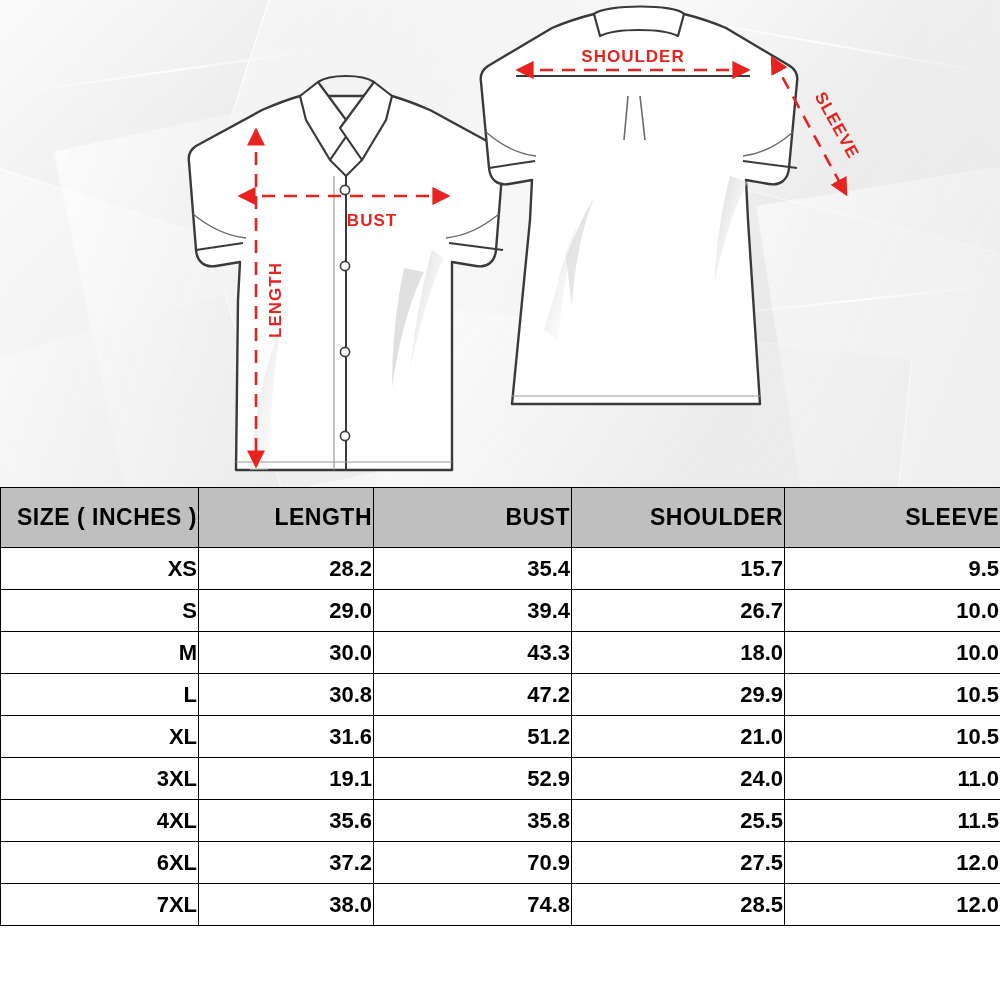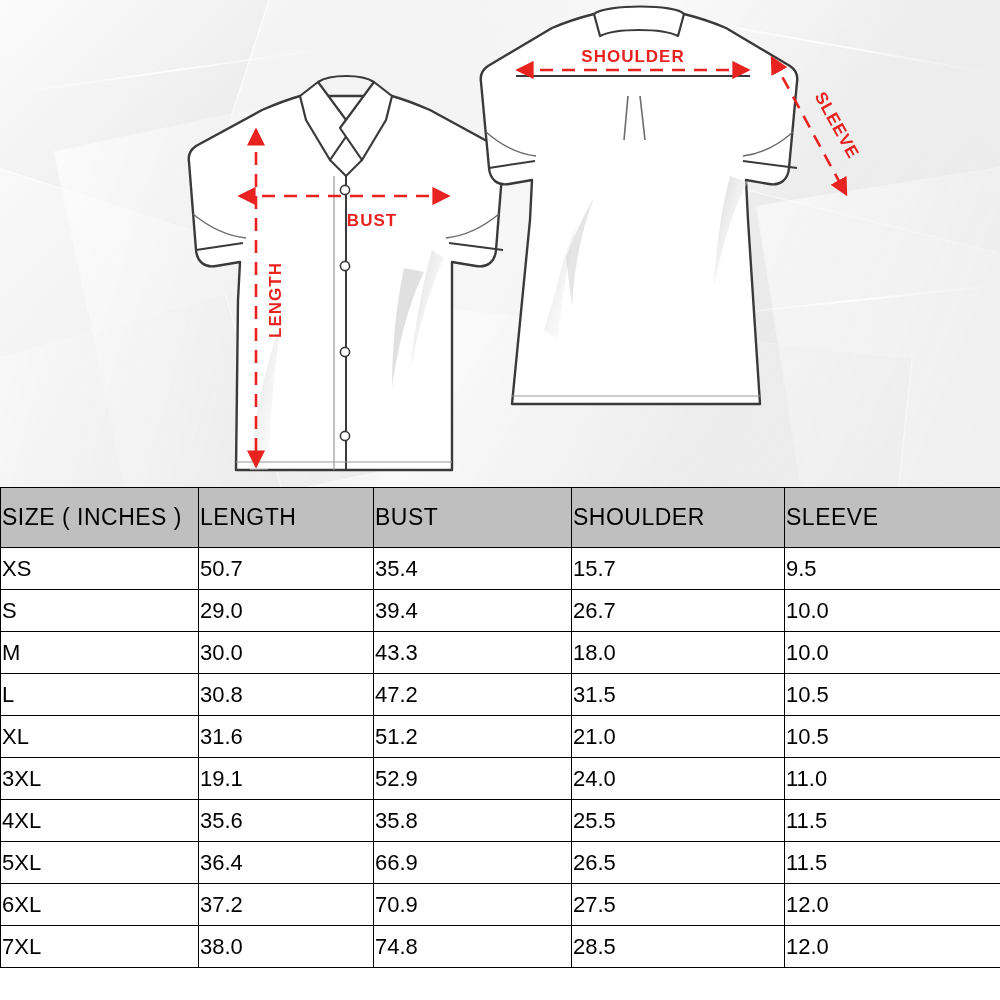--- a/index.html
+++ b/index.html
@@ -59,23 +59,23 @@
   }
 
   
   table {
     border-collapse: collapse;
     width: 1000px;
     table-layout: fixed;
   }
   th, td {
     border: 1px solid #000000;
-    text-align: left;
+    text-align: right;
     font-family: "Liberation Sans", sans-serif;
-    font-weight: normal;
+    font-weight: bold;
     color: #000000;
   }
   thead th {
     background: #bfbfbf;
     height: 57px;
     font-size: 23px;
     letter-spacing: 0.5px;
   }
   thead th.hdr-size {
     font-size: 23px;
@@ -236,21 +236,21 @@
         <th class="hdr-size">SIZE ( INCHES )</th>
         <th>LENGTH</th>
         <th>BUST</th>
         <th>SHOULDER</th>
         <th>SLEEVE</th>
       </tr>
     </thead>
     <tbody>
       <tr>
         <td>XS</td>
-        <td>50.7</td>
+        <td>28.2</td>
         <td>35.4</td>
         <td>15.7</td>
         <td>9.5</td>
       </tr>
       <tr>
         <td>S</td>
         <td>29.0</td>
         <td>39.4</td>
         <td>26.7</td>
         <td>10.0</td>
@@ -259,21 +259,21 @@
         <td>M</td>
         <td>30.0</td>
         <td>43.3</td>
         <td>18.0</td>
         <td>10.0</td>
       </tr>
       <tr>
         <td>L</td>
         <td>30.8</td>
         <td>47.2</td>
-        <td>31.5</td>
+        <td>29.9</td>
         <td>10.5</td>
       </tr>
       <tr>
         <td>XL</td>
         <td>31.6</td>
         <td>51.2</td>
         <td>21.0</td>
         <td>10.5</td>
       </tr>
       <tr>
@@ -284,27 +284,20 @@
         <td>11.0</td>
       </tr>
       <tr>
         <td>4XL</td>
         <td>35.6</td>
         <td>35.8</td>
         <td>25.5</td>
         <td>11.5</td>
       </tr>
       <tr>
-        <td>5XL</td>
-        <td>36.4</td>
-        <td>66.9</td>
-        <td>26.5</td>
-        <td>11.5</td>
-      </tr>
-      <tr>
         <td>6XL</td>
         <td>37.2</td>
         <td>70.9</td>
         <td>27.5</td>
         <td>12.0</td>
       </tr>
       <tr>
         <td>7XL</td>
         <td>38.0</td>
         <td>74.8</td>

